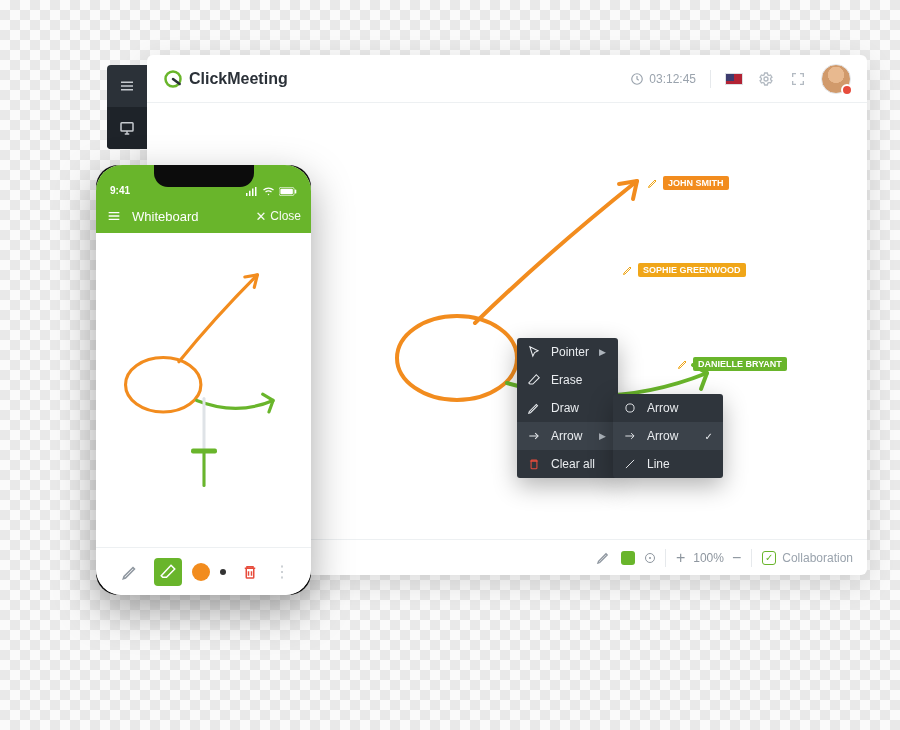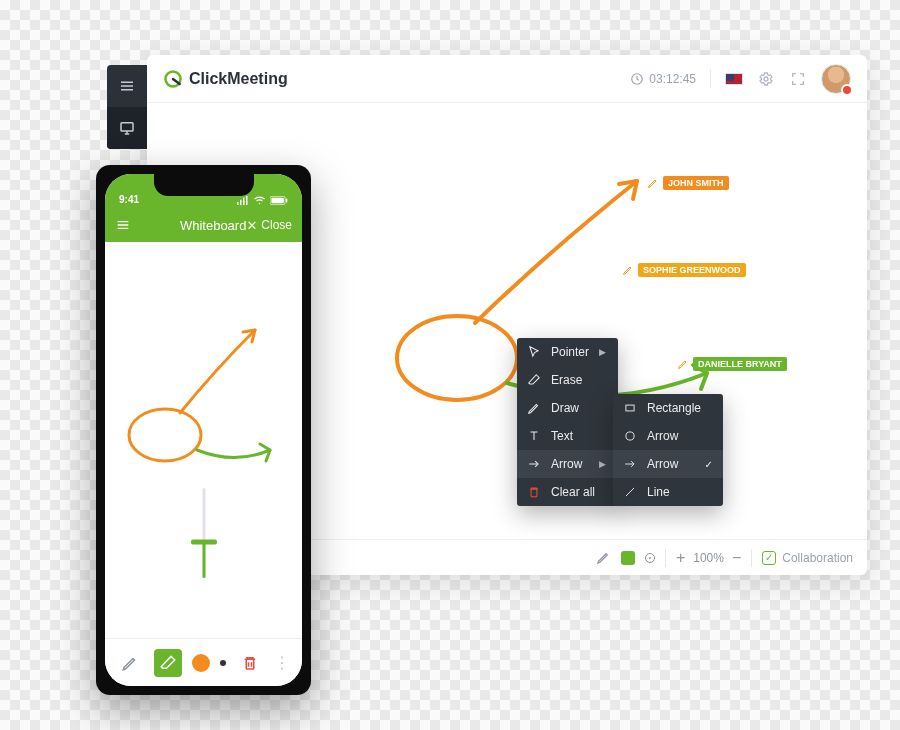--- a/index.html
+++ b/index.html
@@ -60,29 +60,29 @@
   .menu{ position:absolute; background:#2f353c; border-radius:3px; box-shadow:0 8px 24px rgba(0,0,0,.3); font-size:12px; color:#e9ecef; overflow:hidden;}
   .menu .row{ height:28px; display:flex; align-items:center; gap:10px; padding:0 12px 0 10px; min-width:96px;}
   .menu .row.hover{ background:#3b424a;}
   .menu .row svg{ width:14px; height:14px; flex:none;}
   .menu .row .chev{ margin-left:auto; font-size:9px; color:#aeb5bc;}
   .menu .row.danger svg{ color:#e74c3c;}
   .submenu{ min-width:110px;}
   .submenu .row{ padding:0 10px;}
   .submenu .row .check{ margin-left:auto; font-size:10px;}
   
-  .phone{ position:absolute; left:96px; top:165px; width:215px; height:530px;
-    background:#0c0c0c; border-radius:14px; padding:9px; box-shadow:0 15px 40px rgba(0,0,0,.35);}
+  .phone{ position:absolute; left:96px; top:165px; width:215px; height:430px;
+    background:#0c0c0c; border-radius:22px; box-shadow:0 15px 40px rgba(0,0,0,.35);}
   .phone-inner{ width:100%; height:100%; background:#fff; border-radius:26px; overflow:hidden; position:relative;}
   .notch{ position:absolute; top:0; left:50%; transform:translateX(-50%); width:100px; height:22px; background:#0c0c0c; border-bottom-left-radius:14px; border-bottom-right-radius:14px; z-index:3;}
   .statusbar{ height:34px; background:#69b52b; display:flex; align-items:flex-end; justify-content:space-between; padding:0 14px 3px; color:#fff; font-size:10px; font-weight:600;}
   .statusbar .right{ display:flex; gap:4px; align-items:center;}
   .phone-header{ height:34px; background:#69b52b; display:flex; align-items:center; color:#fff; padding:0 10px; font-size:13px;}
   .phone-header .burger{ margin-right:10px;}
-  .phone-header .title{ flex:1; text-align:right;}
+  .phone-header .title{ flex:1; text-align:left;}
   .phone-header .close{ display:flex; align-items:center; gap:4px; font-size:12px; opacity:.95;}
   .phone-canvas{ position:absolute; top:68px; left:0; right:0; bottom:48px; background:#fff;}
   .phone-toolbar{ position:absolute; left:0; right:0; bottom:0; height:48px; border-top:1px solid #edf0f2;
     display:flex; align-items:center; justify-content:center; gap:10px; background:#fff;}
   .tbtn{ width:28px; height:28px; border-radius:4px; display:flex; align-items:center; justify-content:center;}
   .tbtn.active{ background:#69b52b; color:#fff;}
   .tbtn svg{ width:18px; height:18px;}
   .color-dot{ width:18px; height:18px; border-radius:50%;}
   .color-dot.orange{ background:#f28c1e;}
   .color-dot.small{ width:6px; height:6px; background:#333; }
@@ -198,52 +198,39 @@
             <path d="M16 3l5 5-11 11H5l-2-2z"></path>
           </svg>
         <span>Erase</span>
       </div>
       <div class="row">
         <svg viewBox="0 0 24 24" fill="none" stroke="currentColor" stroke-width="1.8">
             <path d="M3 21l3-1 12-12-2-2L4 18l-1 3z"></path>
           </svg>
         <span>Draw</span>
       </div>
-      <div class="row">
-        <svg viewBox="0 0 24 24" fill="none" stroke="currentColor" stroke-width="1.8">
-            <line x1="6" y1="5" x2="18" y2="5"></line>
-            <line x1="12" y1="5" x2="12" y2="19"></line>
-          </svg>
-        <span>Text</span>
-      </div>
       <div class="row hover">
         <svg viewBox="0 0 24 24" fill="none" stroke="currentColor" stroke-width="1.8">
             <line x1="4" y1="12" x2="18" y2="12"></line>
             <polyline points="14 7 19 12 14 17"></polyline>
           </svg>
         <span>Arrow</span>
         <span class="chev">▶</span>
       </div>
       <div class="row danger">
         <svg viewBox="0 0 24 24" fill="none" stroke="currentColor" stroke-width="1.8">
             <polyline points="5 7 19 7"></polyline>
             <path d="M8 7V5h8v2"></path>
             <rect x="7" y="7" width="10" height="13" rx="1"></rect>
           </svg>
         <span>Clear all</span>
       </div>
     </div>
 
     <div class="menu submenu" style="left:466px; top:291px;">
-      <div class="row">
-        <svg viewBox="0 0 24 24" fill="none" stroke="currentColor" stroke-width="1.6">
-            <rect x="5" y="7" width="14" height="10"></rect>
-          </svg>
-        <span>Rectangle</span>
-      </div>
       <div class="row">
         <svg viewBox="0 0 24 24" fill="none" stroke="currentColor" stroke-width="1.6">
             <circle cx="12" cy="12" r="7"></circle>
           </svg>
         <span>Arrow</span>
       </div>
       <div class="row hover">
         <svg viewBox="0 0 24 24" fill="none" stroke="currentColor" stroke-width="1.6">
             <line x1="4" y1="12" x2="18" y2="12"></line>
             <polyline points="14 7 19 12 14 17"></polyline>

